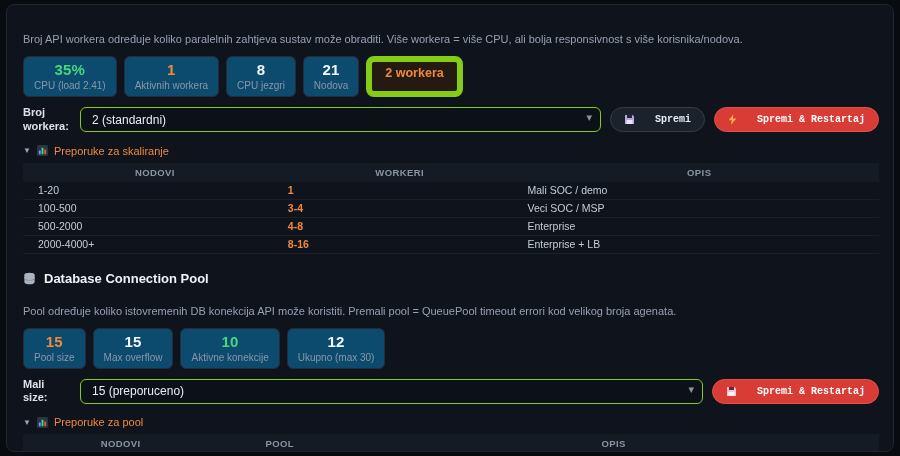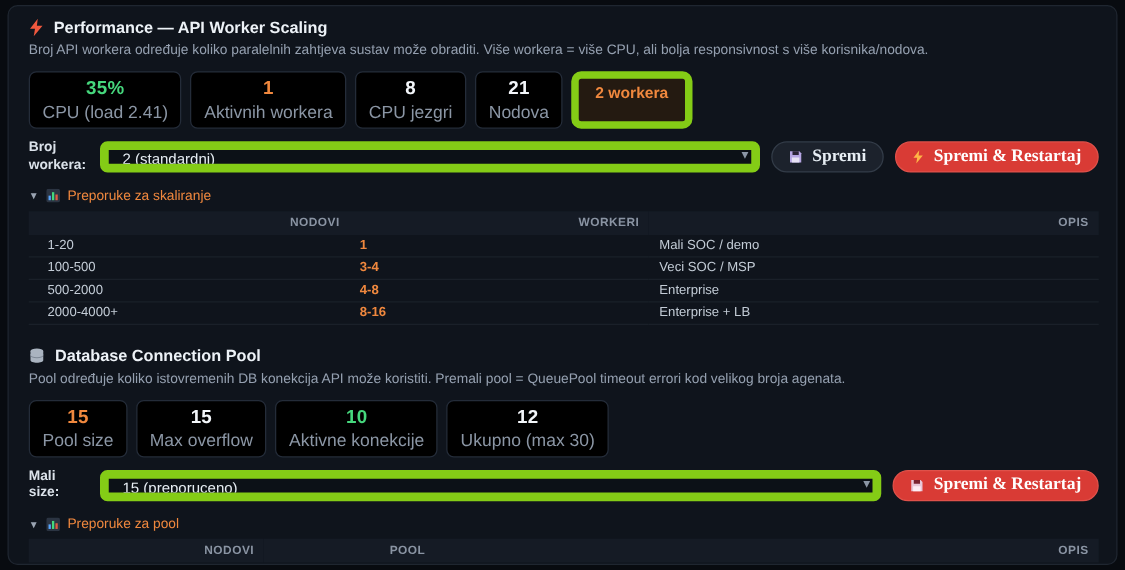--- a/index.html
+++ b/index.html
@@ -12,85 +12,77 @@
   .panel {
     position: absolute; left: 6px; top: 4px; right: 6px; bottom: 4px;
     background: #0f141c;
     border: 1px solid #1f2630;
     border-radius: 8px;
     padding: 9px 14px 6px 16px;
     overflow: hidden;
   }
   
   .sec-title { display: flex; align-items: center; gap: 8px; font-size: 13px; font-weight: bold; color: #edf2f7; }
-  .sec-desc { margin-top: 5px; font-size: 11px; color: #95a0b0; }
+  .sec-desc { margin-top: 19px; font-size: 11px; color: #95a0b0; }
   
   .stats-row { display: flex; gap: 7px; margin-top: 11px; align-items: stretch; }
   .stat-card {
-    background: #000000; border: 1px solid #242c39; border-radius: 6px;
+    background: #0c4a6e; border: 1px solid #242c39; border-radius: 6px;
     padding: 4px 10px 5px; text-align: center; min-width: 56px;
   }
   .stat-value { font-size: 15px; font-weight: bold; letter-spacing: .2px; }
-  .stat-label { font-size: 14px; color: #8b96a5; margin-top: 2px; white-space: nowrap; }
+  .stat-label { font-size: 10px; color: #8b96a5; margin-top: 2px; white-space: nowrap; }
   .val-green { color: #46d87d; }
   .val-orange { color: #f0883e; }
   .val-white { color: #f3f6fa; }
   .highlight-card {
     background: #241a11; border: 6px solid #84cc16; border-radius: 8px;
     padding: 4px 13px 5px; text-align: left;
   }
   .highlight-title { font-size: 12.5px; font-weight: bold; color: #f0883e; }
   .highlight-sub { font-size: 10px; color: #a79d8f; margin-top: 3px; white-space: nowrap; }
   
   .form-row { display: flex; align-items: center; gap: 9px; margin-top: 9px; }
   .form-label { width: 48px; flex: 0 0 48px; font-size: 11px; font-weight: bold; line-height: 1.25; color: #dbe2ea; }
   .select-wrap { position: relative; flex: 1 1 auto; }
   select.ui-select {
     width: 100%; height: 25px; appearance: none; -webkit-appearance: none;
-    background: #0c1117; color: #e6edf3; border: 7px solid #84cc16; border-radius: 6px;
+    background: #0c1117; color: #e6edf3; border: 1px solid #84cc16; border-radius: 6px;
     font-size: 12px; font-family: inherit; padding: 0 24px 0 11px; outline: none;
   }
   .chevron { position: absolute; right: 9px; top: 4px; font-size: 11px; color: #8b96a5; pointer-events: none; }
   .btn {
-    height: 25px; display: inline-flex; align-items: center; gap: 8px;
-    border-radius: 13px; font-size: 14px; font-weight: bold; font-family: Liberation Serif, serif;
+    height: 25px; display: inline-flex; align-items: center; gap: 20px;
+    border-radius: 13px; font-size: 10px; font-weight: bold; font-family: Liberation Mono, monospace;
     padding: 0 13px; cursor: pointer; white-space: nowrap; flex: 0 0 auto;
   }
   .btn-dark { background: #1c222c; color: #e6edf3; border: 1px solid #333c48; }
   .btn-red { background: #d93b35; color: #ffffff; border: 1px solid #e0514a; }
   
   .collapse-head { display: flex; align-items: center; gap: 6px; margin-top: 11px; font-size: 11px; color: #f0883e; cursor: pointer; }
   .tri { font-size: 8px; color: #9aa4b2; }
   
   table { width: 100%; border-collapse: collapse; margin-top: 6px; table-layout: fixed; }
   th {
     background: #151b25; color: #8a94a3; font-size: 9.5px; font-weight: bold;
-    text-align: right; padding: 4px 8px; letter-spacing: .4px;
+    text-align: center; padding: 4px 8px; letter-spacing: .4px;
   }
   td { font-size: 10.5px; color: #c3ccd6; padding: 2px 8px 3px; border-bottom: 1px solid #1a2029; }
   th:first-child, td:first-child { padding-left: 15px; }
   table.t1 col.c1 { width: 30%; } table.t1 col.c2 { width: 28%; } table.t1 col.c3 { width: 42%; }
   table.t1 td:nth-child(2) { color: #f0883e; font-weight: bold; }
   table.t2 col.c1 { width: 22%; } table.t2 col.c2 { width: 16%; } table.t2 col.c3 { width: 62%; }
   .sec2 { margin-top: 17px; }
   .icon { display: inline-flex; align-items: center; }
 </style>
 </head>
 <body>
 
 <div class="panel">
 
-  <div class="sec-title">
-    <span class="icon">
-      <svg width="12" height="14" viewBox="0 0 12 14">
-          <path d="M7.2 0 L1 8 H5 L4 14 L11 5.5 H6.5 Z" fill="#f0583e"></path>
-        </svg>
-    </span>
-    <span>Performance — API Worker Scaling</span>
-  </div>
   <div class="sec-desc">Broj API workera određuje koliko paralelnih zahtjeva sustav može obraditi. Više workera = više CPU, ali bolja responsivnost s više korisnika/nodova.</div>
 
   <div class="stats-row">
 
       <div class="stat-card">
         <div class="stat-value val-green">35%</div>
         <div class="stat-label">CPU (load 2.41)</div>
       </div>
 
       <div class="stat-card">

